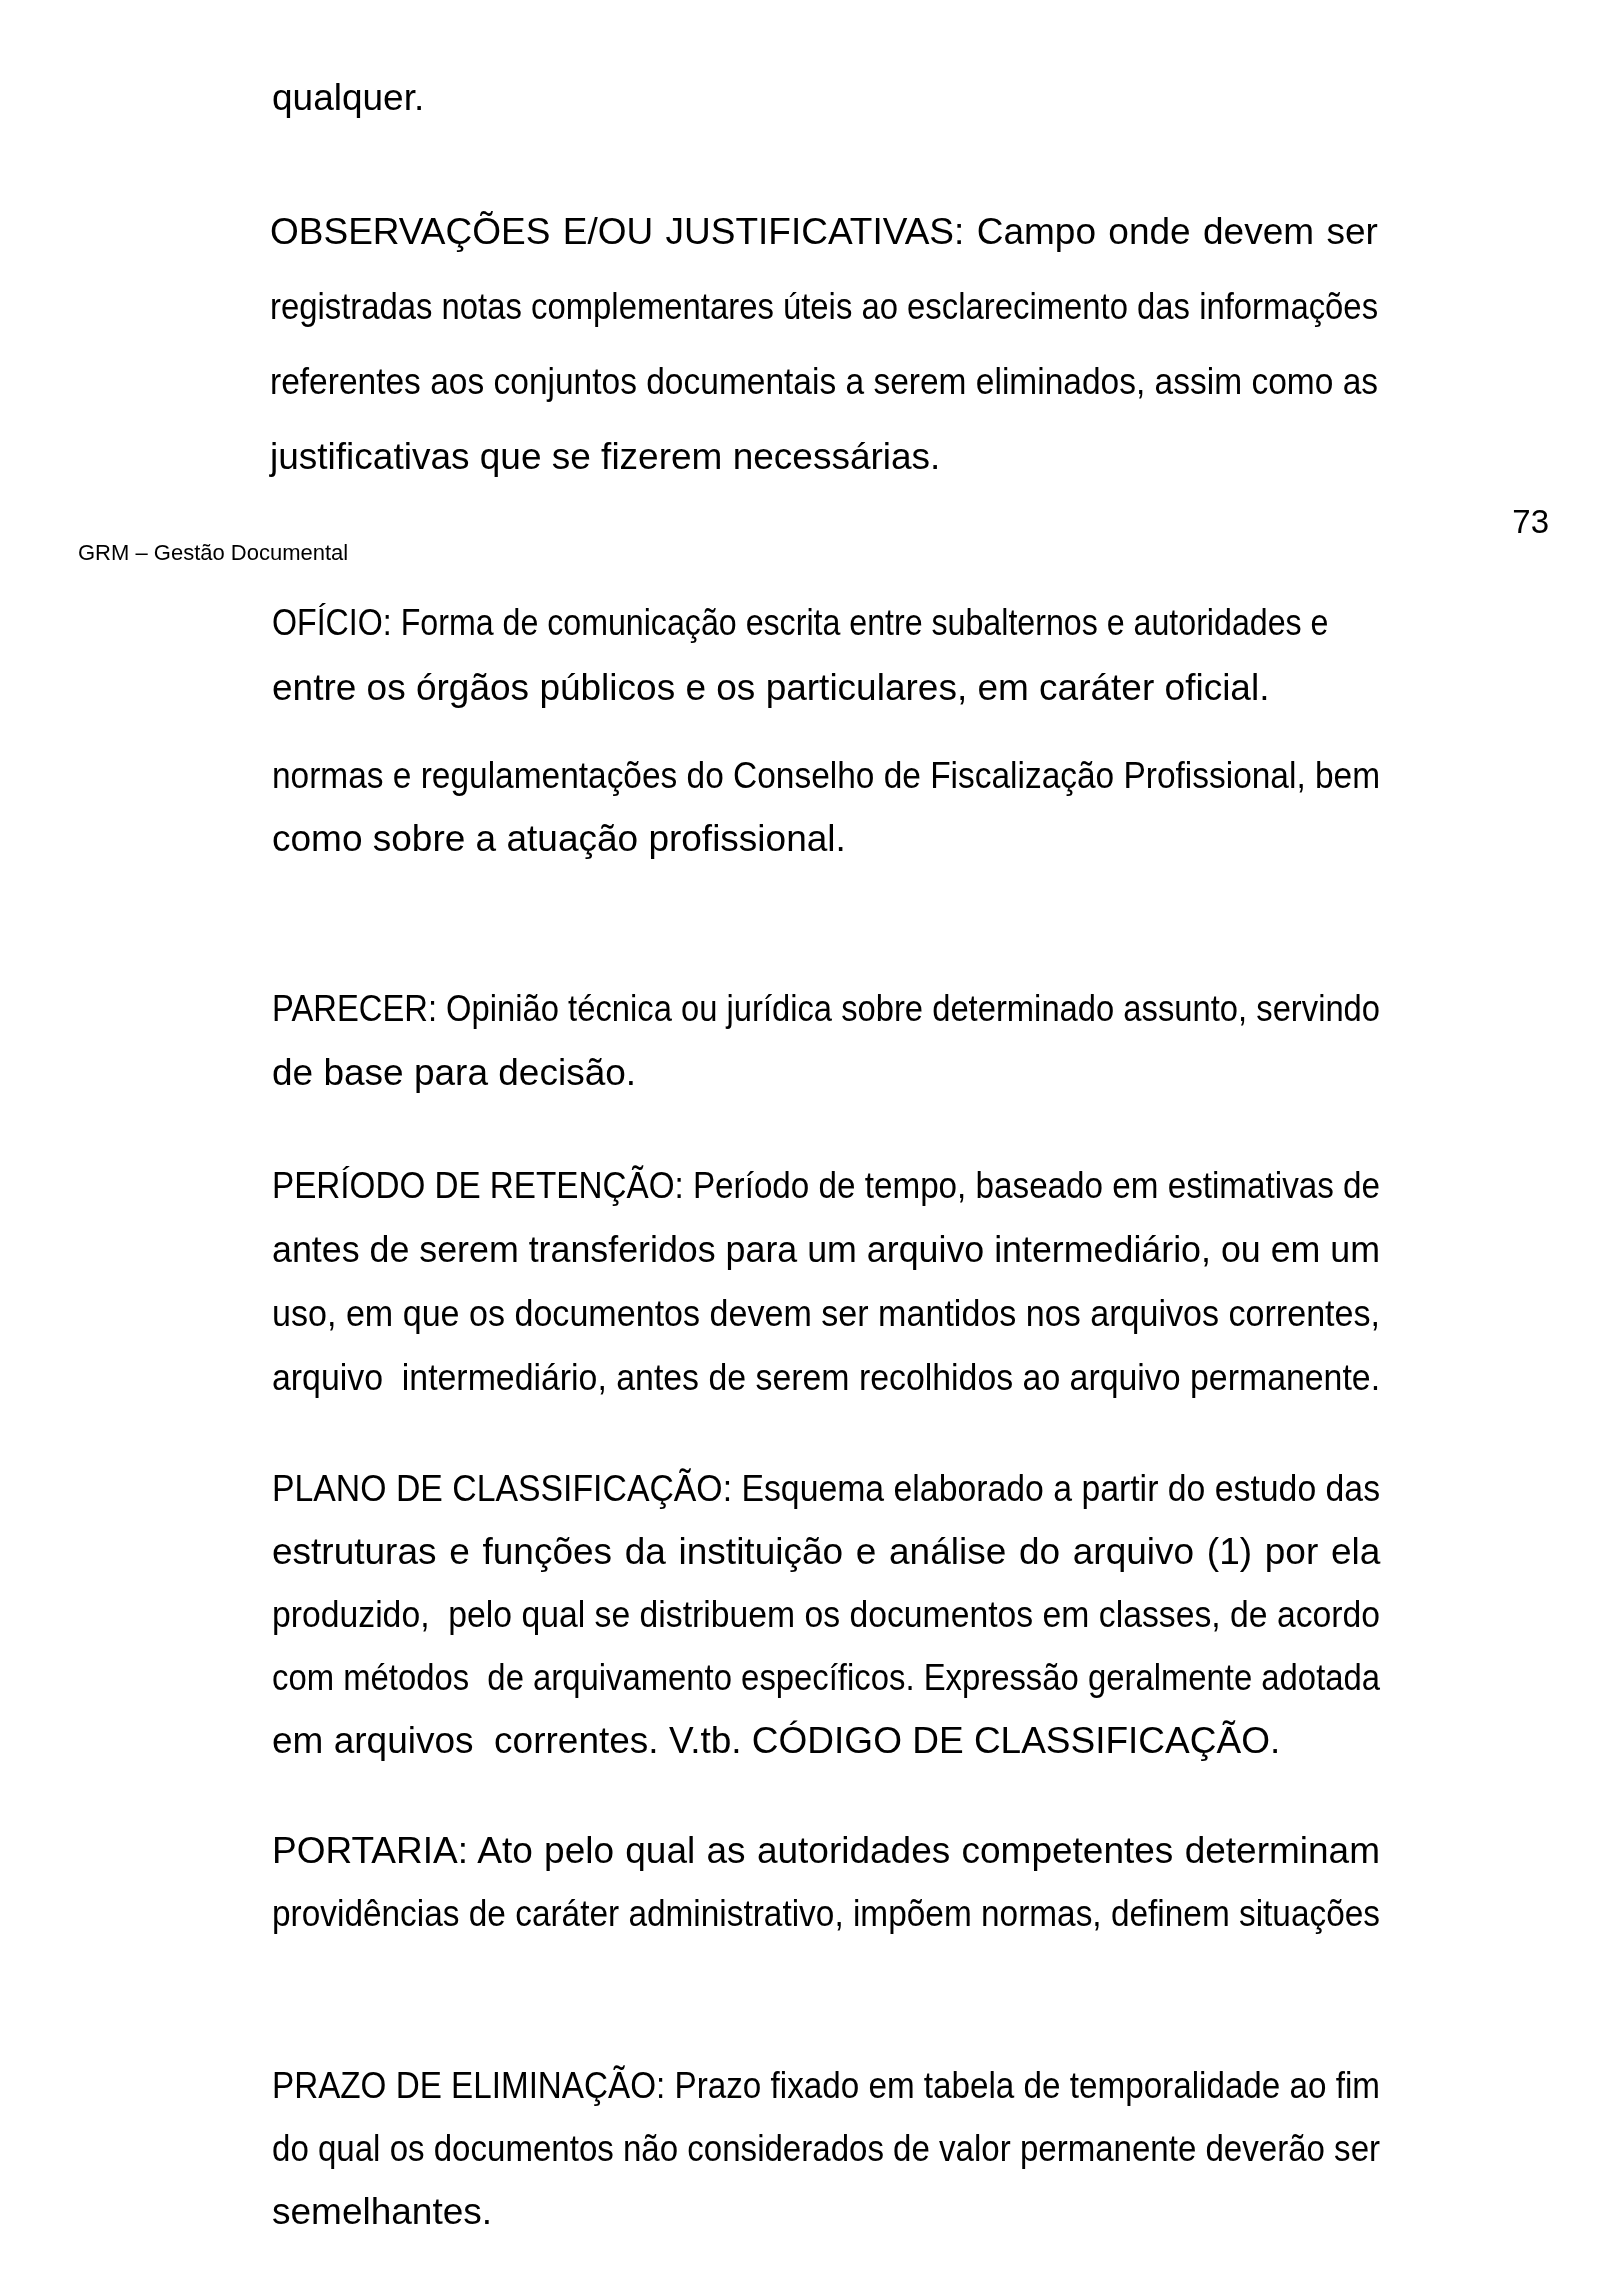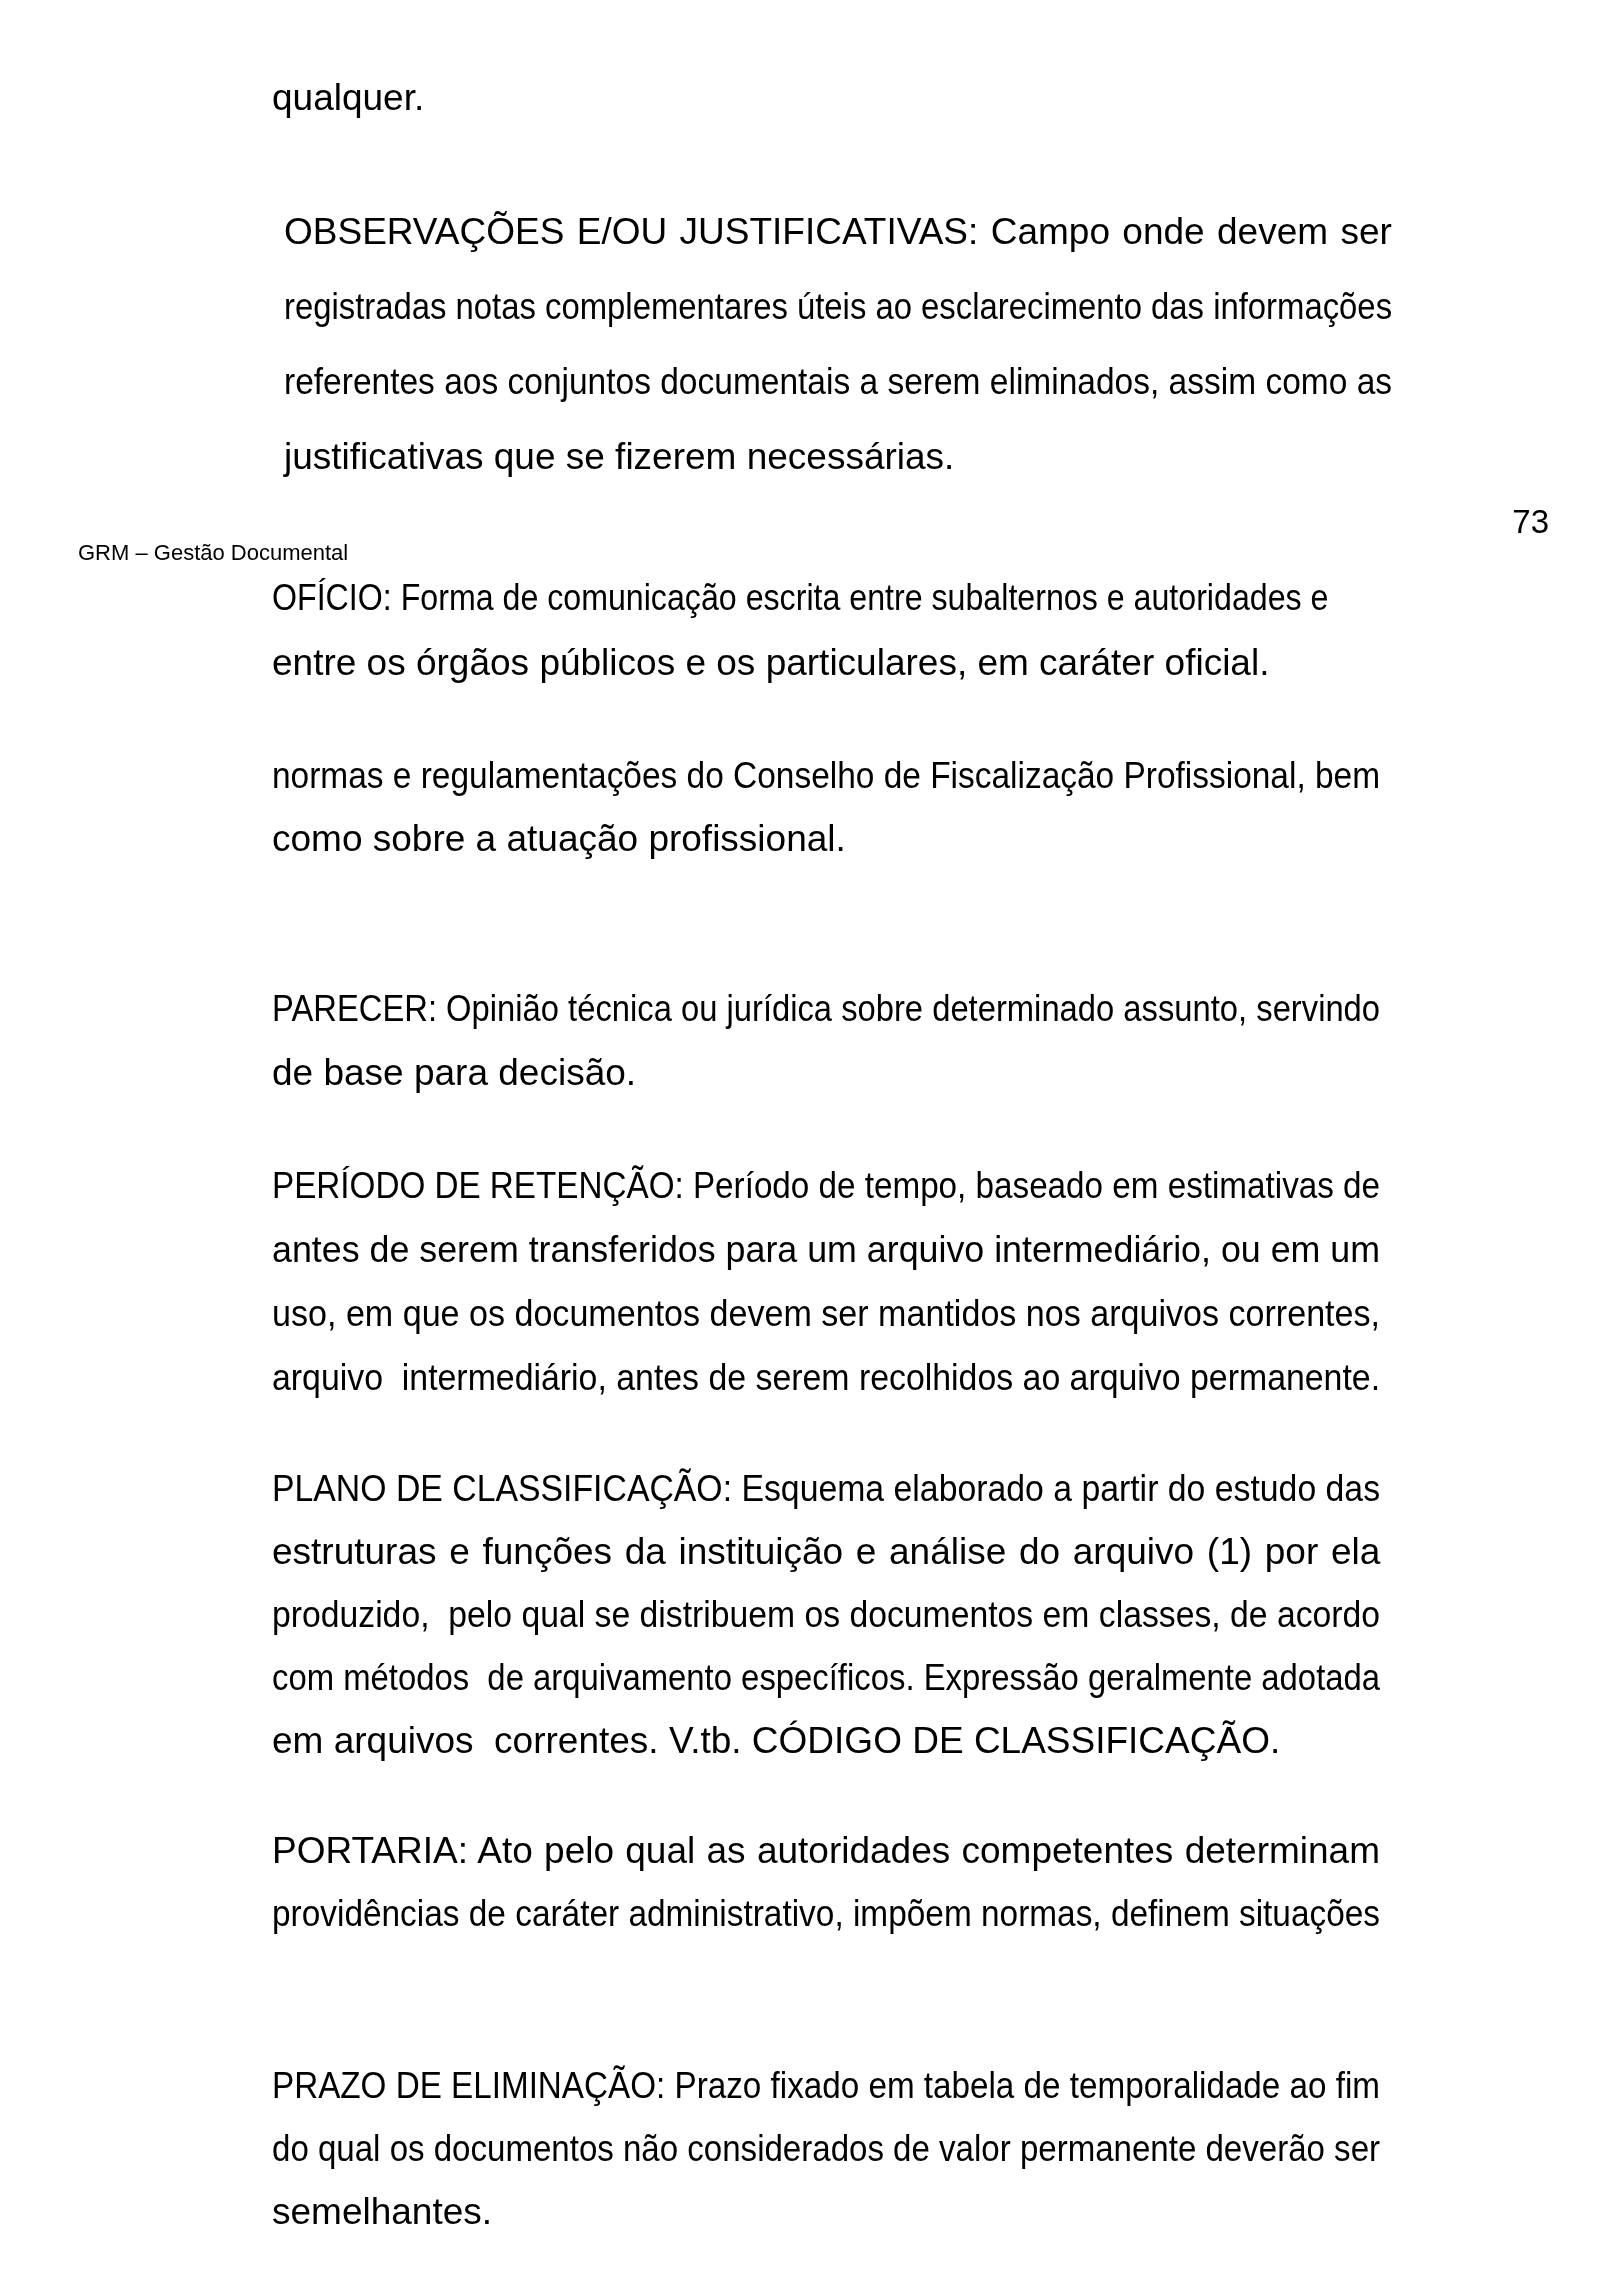--- a/index.html
+++ b/index.html
@@ -28,27 +28,27 @@
 </head>
 <body>
 
 <div class="page">
   <div class="pageno">73</div>
   <div class="runhead">GRM – Gestão Documental</div>
   <div id="page-body">
       <div class="para" style="top: 66px; left: 272px; width: 1115px;">
         <div class="line" style="height: 64px; line-height: 64px;"><span>qualquer.</span></div>
       </div>
-      <div class="para" style="top: 194px; left: 284px; width: 1115px;">
+      <div class="para" style="top: 194px; left: 270px; width: 1115px;">
         <div class="line" style="height: 75px; line-height: 75px;"><span style="word-spacing: 2.1px;">OBSERVAÇÕES E/OU JUSTIFICATIVAS: Campo onde devem ser</span></div>
         <div class="line" style="height: 75px; line-height: 75px;"><span style="transform: scaleX(0.887621);">registradas notas complementares úteis ao esclarecimento das informações</span></div>
         <div class="line" style="height: 75px; line-height: 75px;"><span style="transform: scaleX(0.905533);">referentes aos conjuntos documentais a serem eliminados, assim como as</span></div>
         <div class="line" style="height: 75px; line-height: 75px;"><span>justificativas que se fizerem necessárias.</span></div>
       </div>
-      <div class="para" style="top: 565px; left: 272px; width: 1063px;">
+      <div class="para" style="top: 590px; left: 272px; width: 1063px;">
         <div class="line" style="height: 65px; line-height: 65px;"><span style="transform: scaleX(0.869195);">OFÍCIO: Forma de comunicação escrita entre subalternos e autoridades e</span></div>
         <div class="line" style="height: 65px; line-height: 65px;"><span>entre os órgãos públicos e os particulares, em caráter oficial.</span></div>
       </div>
       <div class="para" style="top: 744px; left: 272px; width: 1115px;">
         <div class="line" style="height: 63px; line-height: 63px;"><span style="transform: scaleX(0.903971);">normas e regulamentações do Conselho de Fiscalização Profissional, bem</span></div>
         <div class="line" style="height: 63px; line-height: 63px;"><span>como sobre a atuação profissional.</span></div>
       </div>
       <div class="para" style="top: 977px; left: 272px; width: 1115px;">
         <div class="line" style="height: 64px; line-height: 64px;"><span style="transform: scaleX(0.885162);">PARECER: Opinião técnica ou jurídica sobre determinado assunto, servindo</span></div>
         <div class="line" style="height: 64px; line-height: 64px;"><span>de base para decisão.</span></div>

